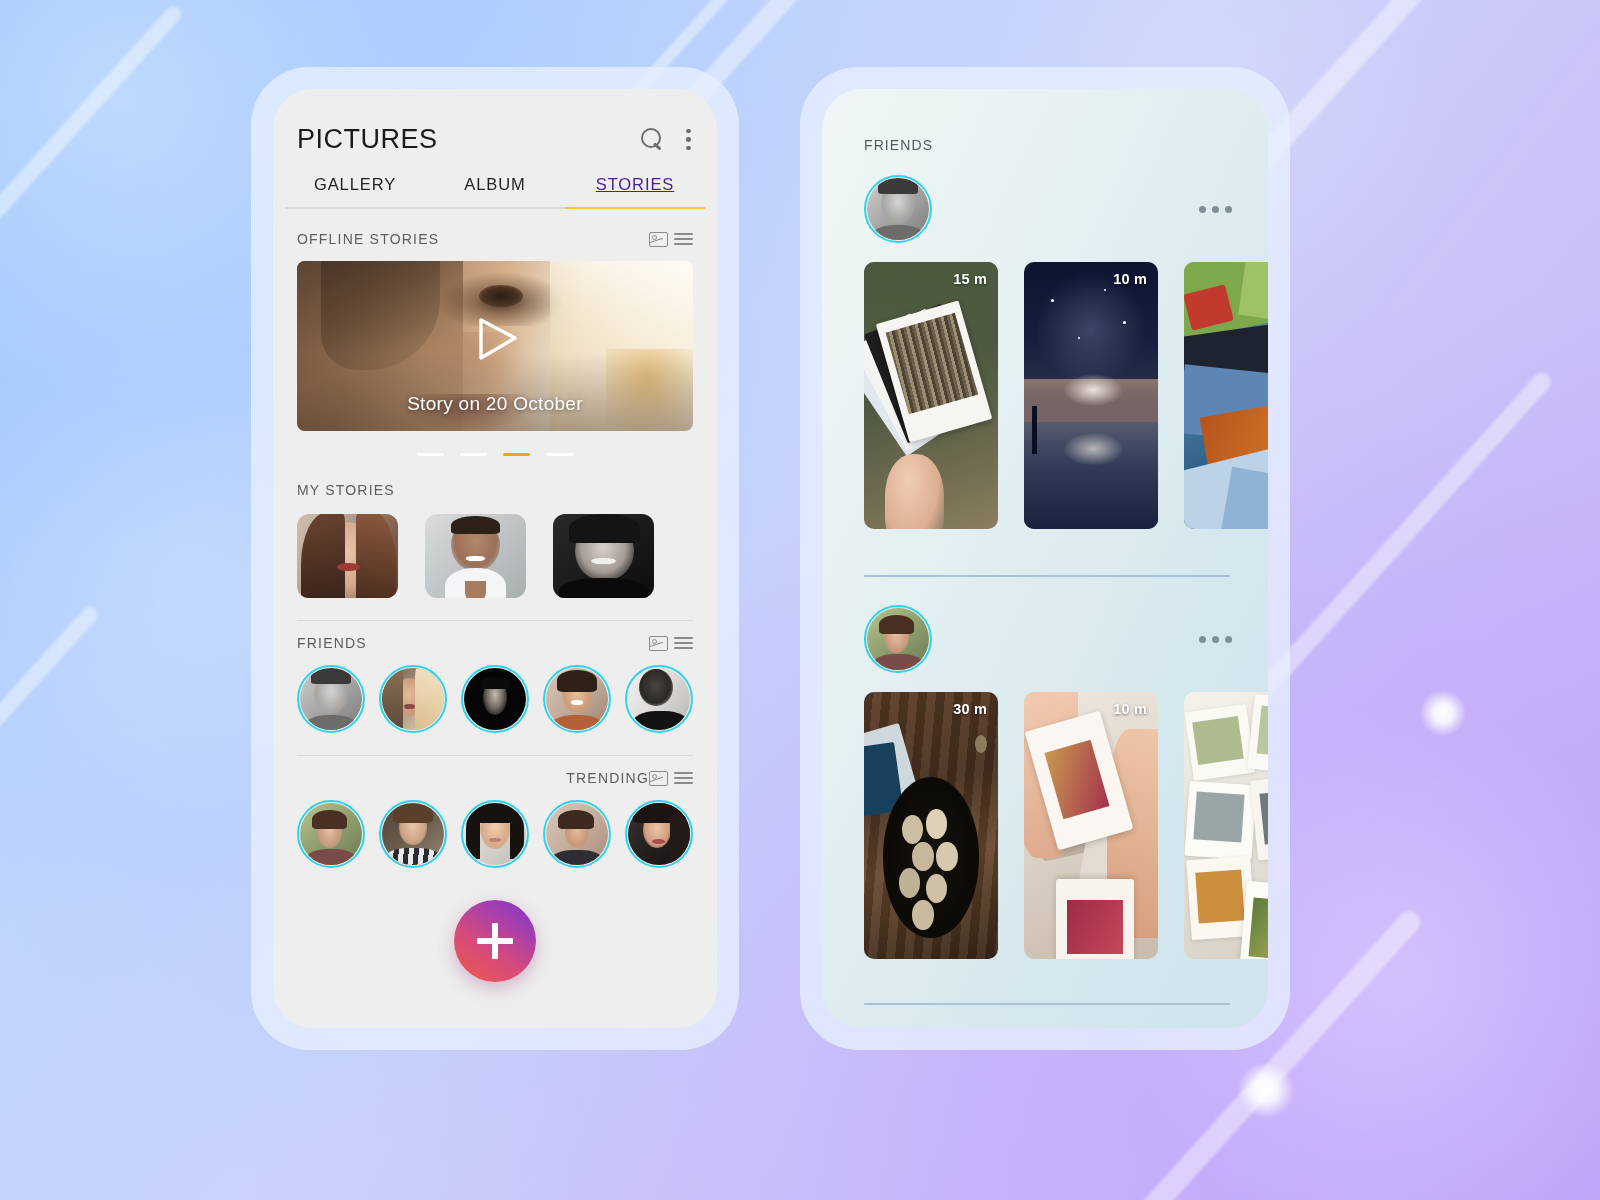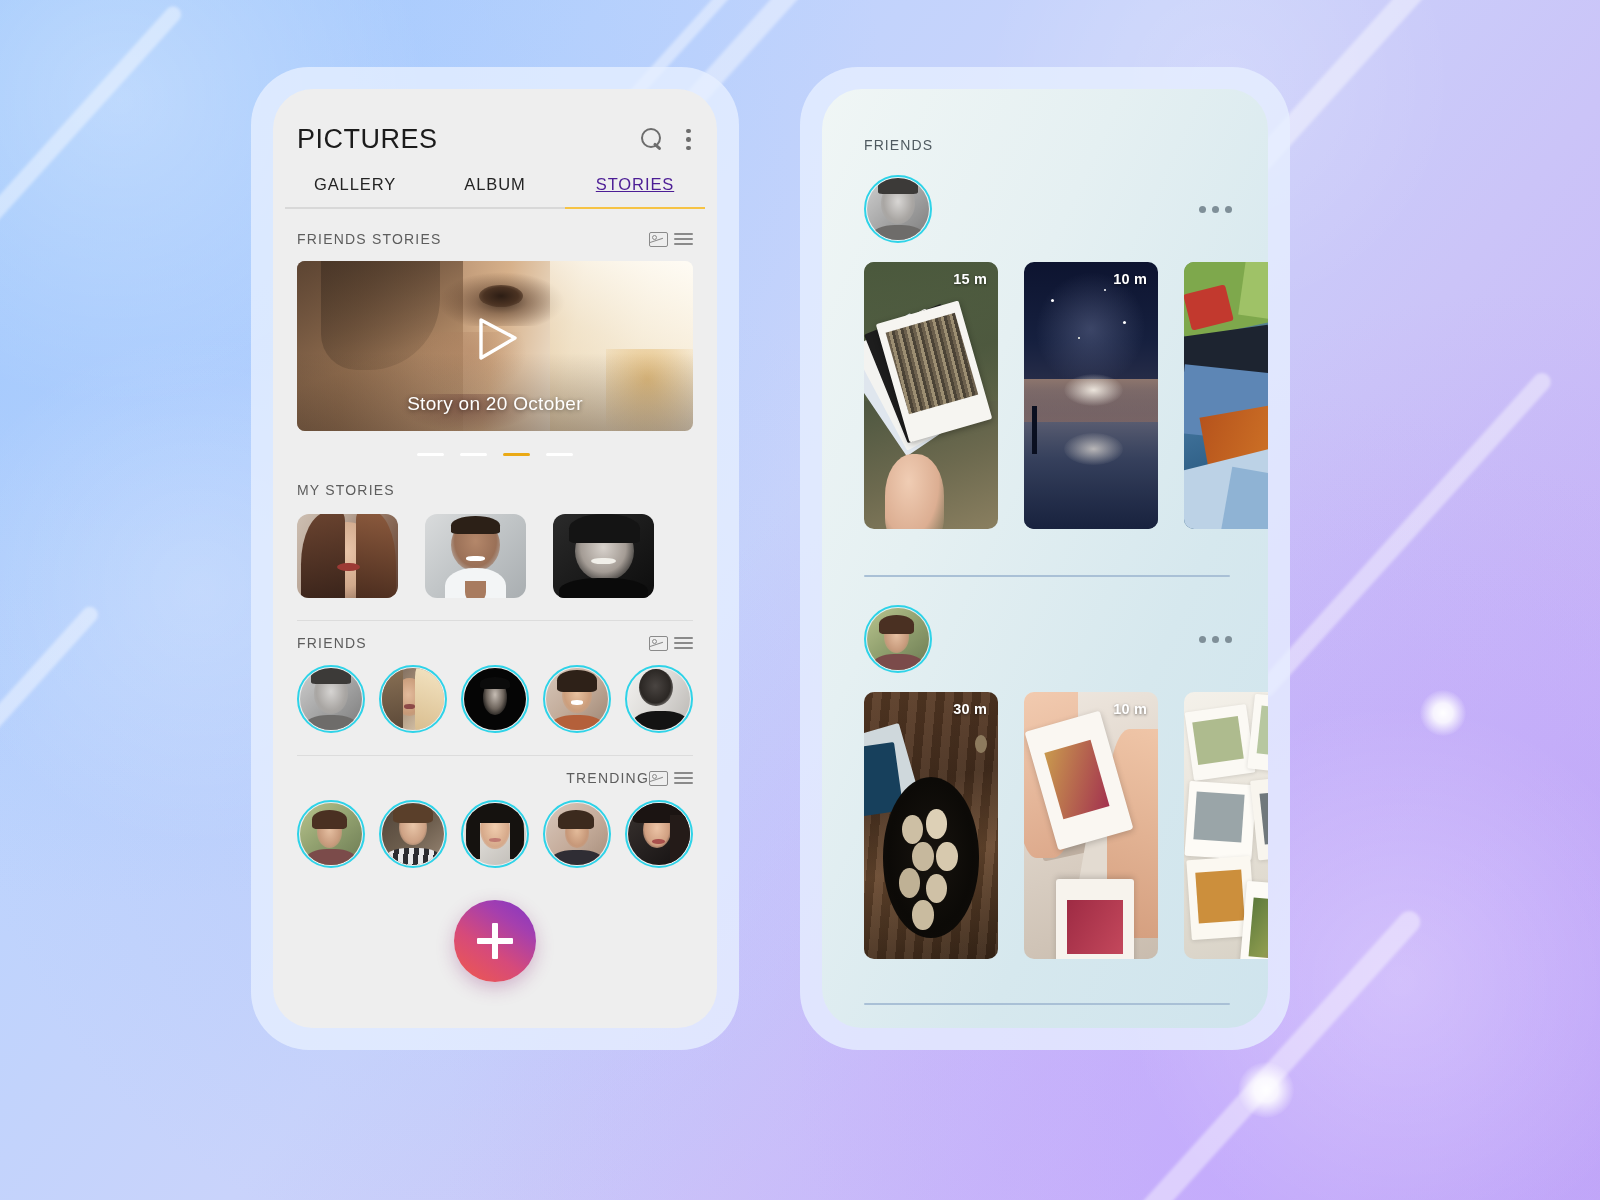--- a/index.html
+++ b/index.html
@@ -175,21 +175,21 @@
   <div class="tabs">
     <div class="tab">GALLERY</div>
     <div class="tab">ALBUM</div>
     <div class="tab active">STORIES</div>
   </div>
   <div class="tabs-rule">
     <div class="ind"></div>
   </div>
 
   <div class="sec-head">
-    <div class="sec-title">FRIENDS STORIES</div>
+    <div class="sec-title">OFFLINE STORIES</div>
     <div class="view-icons">
       <span class="ic-photo"></span>
       <span class="ic-list">
             <i></i>
             <i></i>
             <i></i>
           </span>
     </div>
   </div>
 

